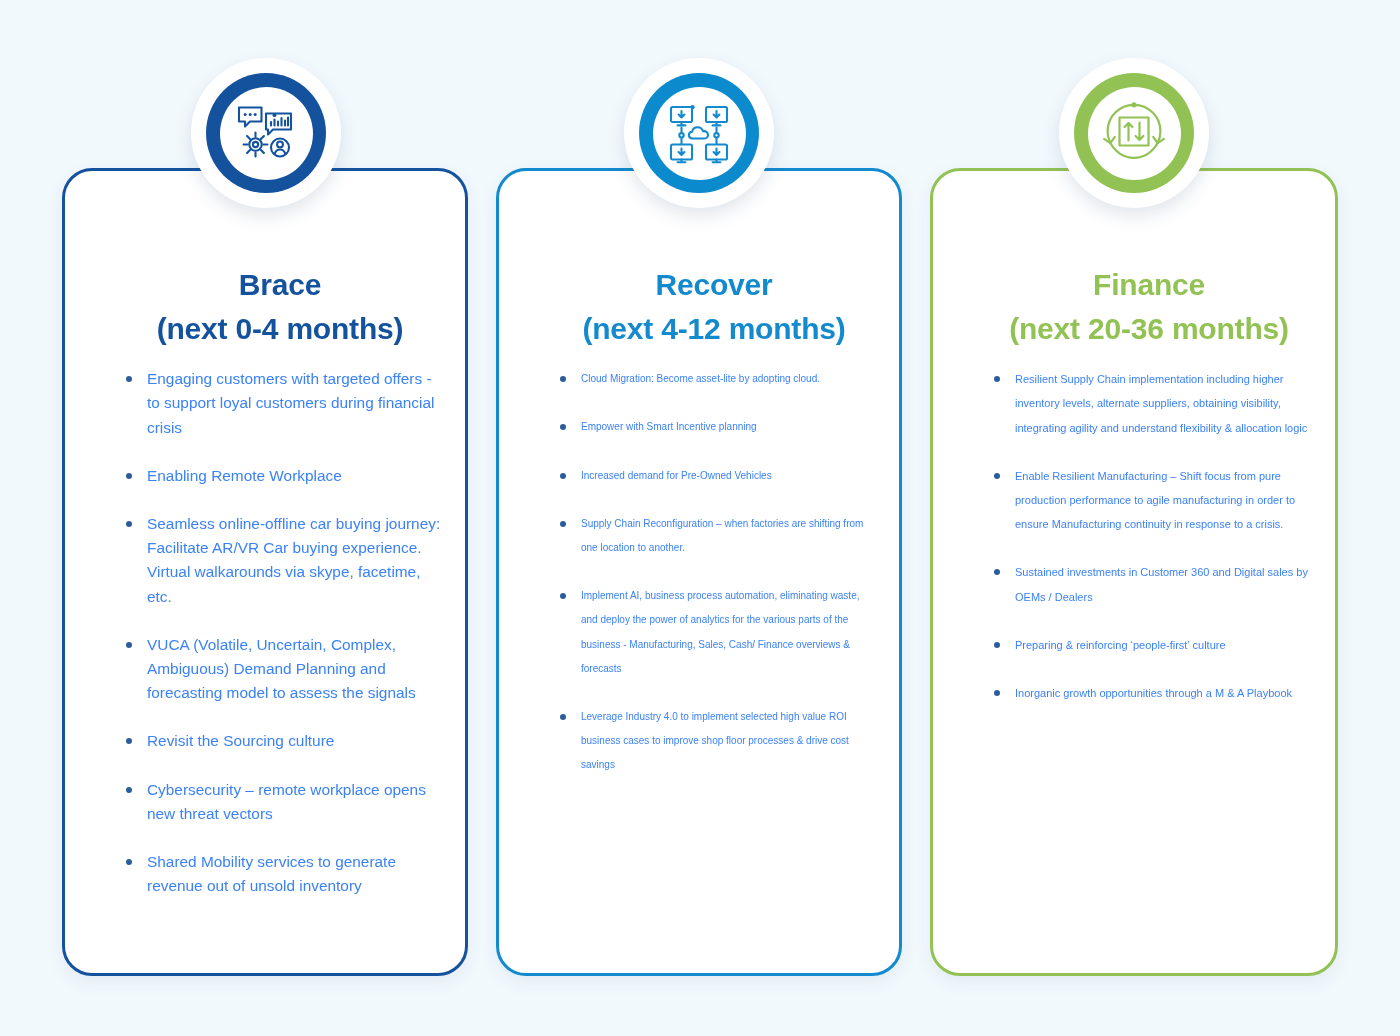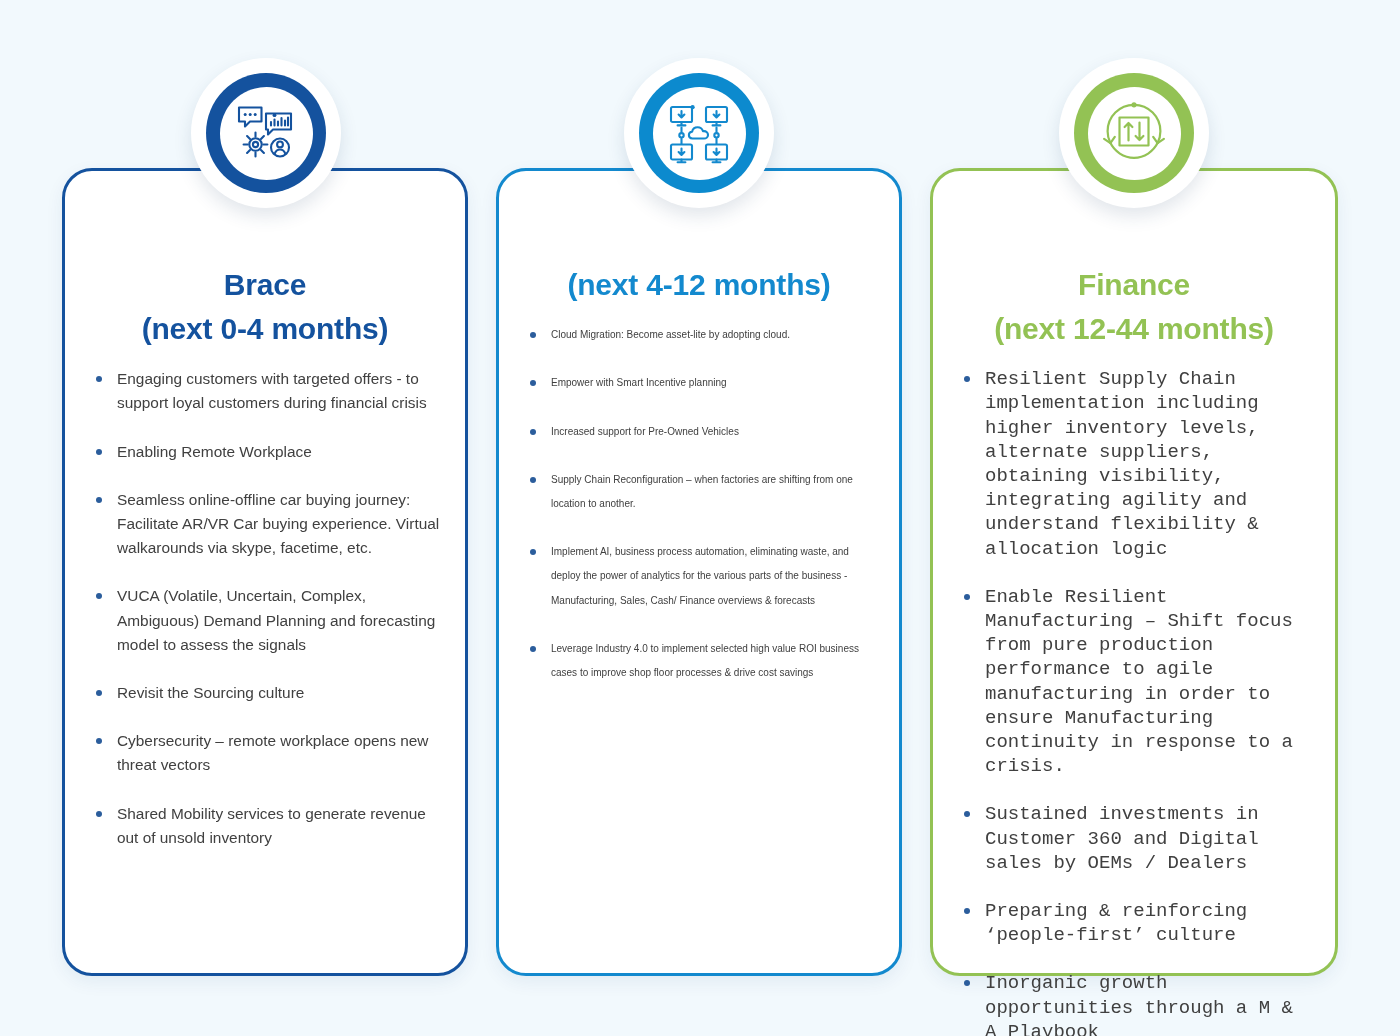--- a/index.html
+++ b/index.html
@@ -35,20 +35,21 @@
     box-shadow: 0 6px 18px rgba(20, 60, 110, 0.07);
   }
   .card.c1 { left: 62px;  width: 406px; border-color: #14529e; }
   .card.c2 { left: 496px; width: 406px; border-color: #1389ce; }
   .card.c3 { left: 930px; width: 408px; border-color: #93c254; }
 
   .card-inner {
     padding: 92px 22px 20px 22px;
     height: 100%;
     box-sizing: border-box;
+    margin-left: 30px;
   }
 
   
   .card-title {
     text-align: center;
     font-size: 30px;
     font-weight: bold;
     line-height: 1.47;
     letter-spacing: -0.2px;
     margin: 0 0 16px 0;
@@ -63,35 +64,35 @@
     list-style: none;
     margin: 0;
     padding: 0;
   }
   ul.bullets li {
     position: relative;
     padding-left: 30px;
     margin-bottom: 24px;
     font-size: 15.4px;
     line-height: 24.2px;
-    color: #404040;
+    color: #3b82f6;
   }
   ul.bullets li:last-child { margin-bottom: 0; }
   ul.bullets li::before {
     content: "";
     position: absolute;
     left: 9px;
     top: 9px;
     width: 6px;
     height: 6px;
     border-radius: 50%;
     background: #2b5d9c;
   }
   .card.c2 ul.bullets li { font-size: 10px; }
-  .card.c3 ul.bullets li { font-size: 19px; font-family: Liberation Mono, monospace; }
+  .card.c3 ul.bullets li { font-size: 11px; }
 
   
   .badge {
     position: absolute;
     top: 58px;
     width: 150px;
     height: 150px;
     border-radius: 50%;
     background: #ffffff;
     box-shadow: 0 8px 18px rgba(30, 60, 100, 0.13);
@@ -146,38 +147,39 @@
         <li>Revisit the Sourcing culture</li>
         <li>Cybersecurity – remote workplace opens new threat vectors</li>
         <li>Shared Mobility services to generate revenue out of unsold inventory</li>
       </ul>
     </div>
   </div>
 
   <div class="card c2">
     <div class="card-inner">
       <div class="card-title">
+        <span class="t-line">Recover</span>
         <span class="t-line">(next 4-12 months)</span>
       </div>
       <ul class="bullets">
         <li>Cloud Migration: Become asset-lite by adopting cloud.</li>
         <li>Empower with Smart Incentive planning</li>
-        <li>Increased support for Pre-Owned Vehicles</li>
+        <li>Increased demand for Pre-Owned Vehicles</li>
         <li>Supply Chain Reconfiguration – when factories are shifting from one location to another.</li>
         <li>Implement AI, business process automation, eliminating waste,  and deploy the power of analytics for the various parts of the business -  Manufacturing, Sales, Cash/ Finance overviews &amp; forecasts</li>
         <li>Leverage Industry 4.0 to implement selected high value ROI business cases to improve shop floor processes &amp; drive cost savings</li>
       </ul>
     </div>
   </div>
 
   <div class="card c3">
     <div class="card-inner">
       <div class="card-title">
         <span class="t-line">Finance</span>
-        <span class="t-line">(next 12-44 months)</span>
+        <span class="t-line">(next 20-36 months)</span>
       </div>
       <ul class="bullets">
         <li>Resilient Supply Chain implementation including higher inventory levels, alternate suppliers, obtaining visibility, integrating agility and understand flexibility &amp; allocation logic</li>
         <li>Enable Resilient Manufacturing – Shift focus from pure production performance to agile manufacturing  in order to ensure Manufacturing continuity in response to a crisis.</li>
         <li>Sustained investments in Customer 360 and Digital sales by OEMs / Dealers</li>
         <li>Preparing &amp; reinforcing ‘people-first’ culture</li>
         <li>Inorganic growth opportunities through a M &amp; A Playbook</li>
       </ul>
     </div>
   </div>

